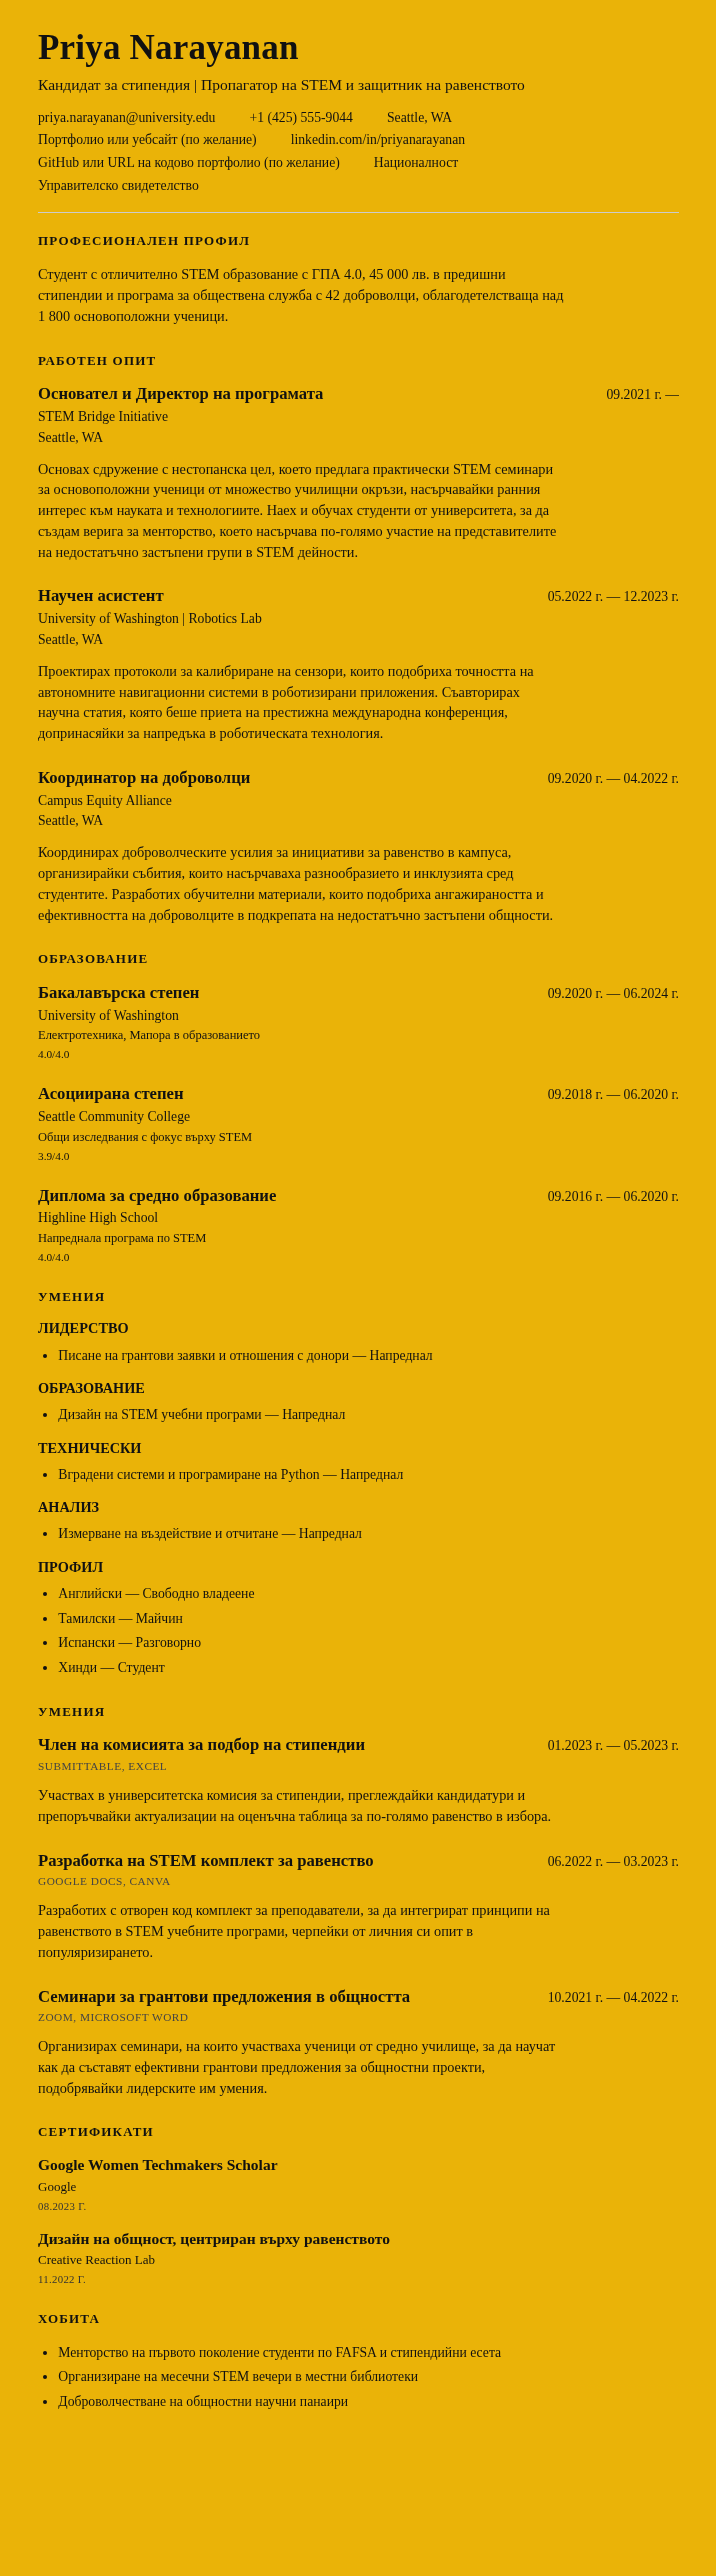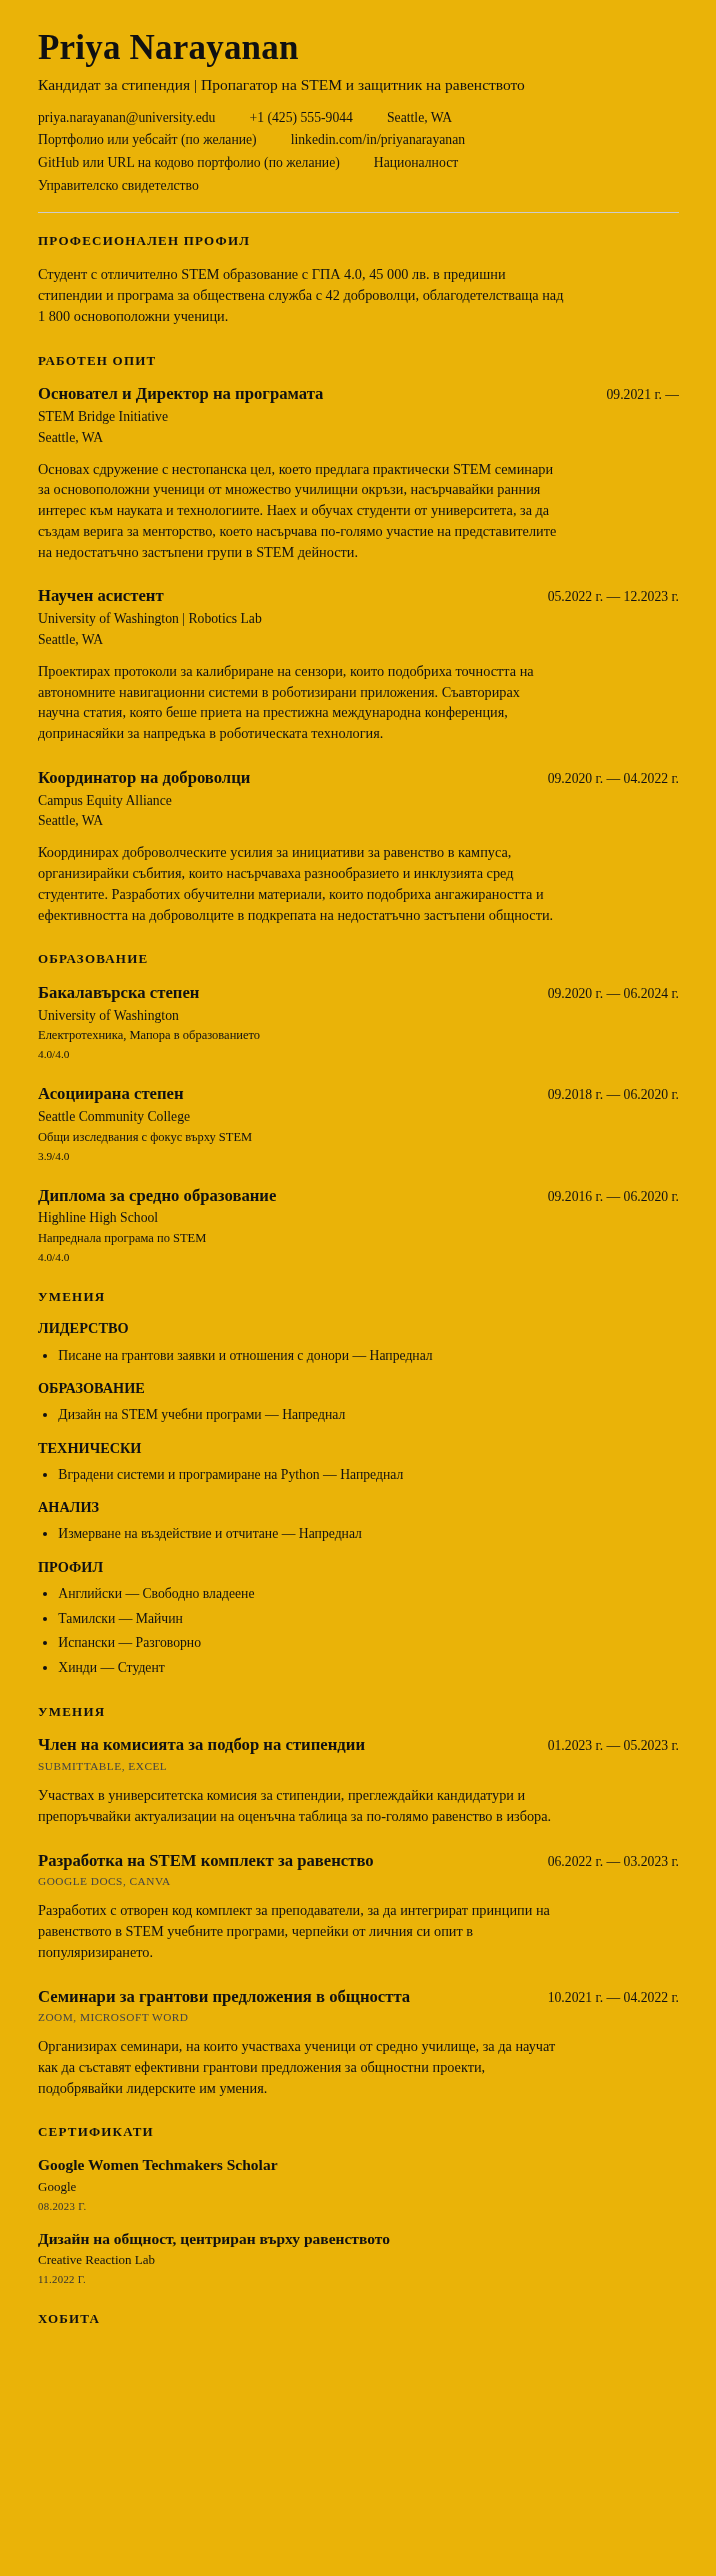--- a/index.html
+++ b/index.html
@@ -312,16 +312,21 @@
 
     <article class="cert-entry">
       <h3 class="cert-title">Дизайн на общност, центриран върху равенството</h3>
       <div class="cert-org">Creative Reaction Lab</div>
       <div class="cert-date">11.2022 Г.</div>
     </article>
   </section>
 
   <section class="section">
     <h2 class="section-heading">ХОБИТА</h2>
+    <ul class="bullets">
+      <li>Менторство на първото поколение студенти по FAFSA и стипендийни есета</li>
+      <li>Организиране на месечни STEM вечери в местни библиотеки</li>
+      <li>Доброволчестване на общностни научни панаири</li>
+    </ul>
   </section>
 
 </div>
 
 
 </body></html>

